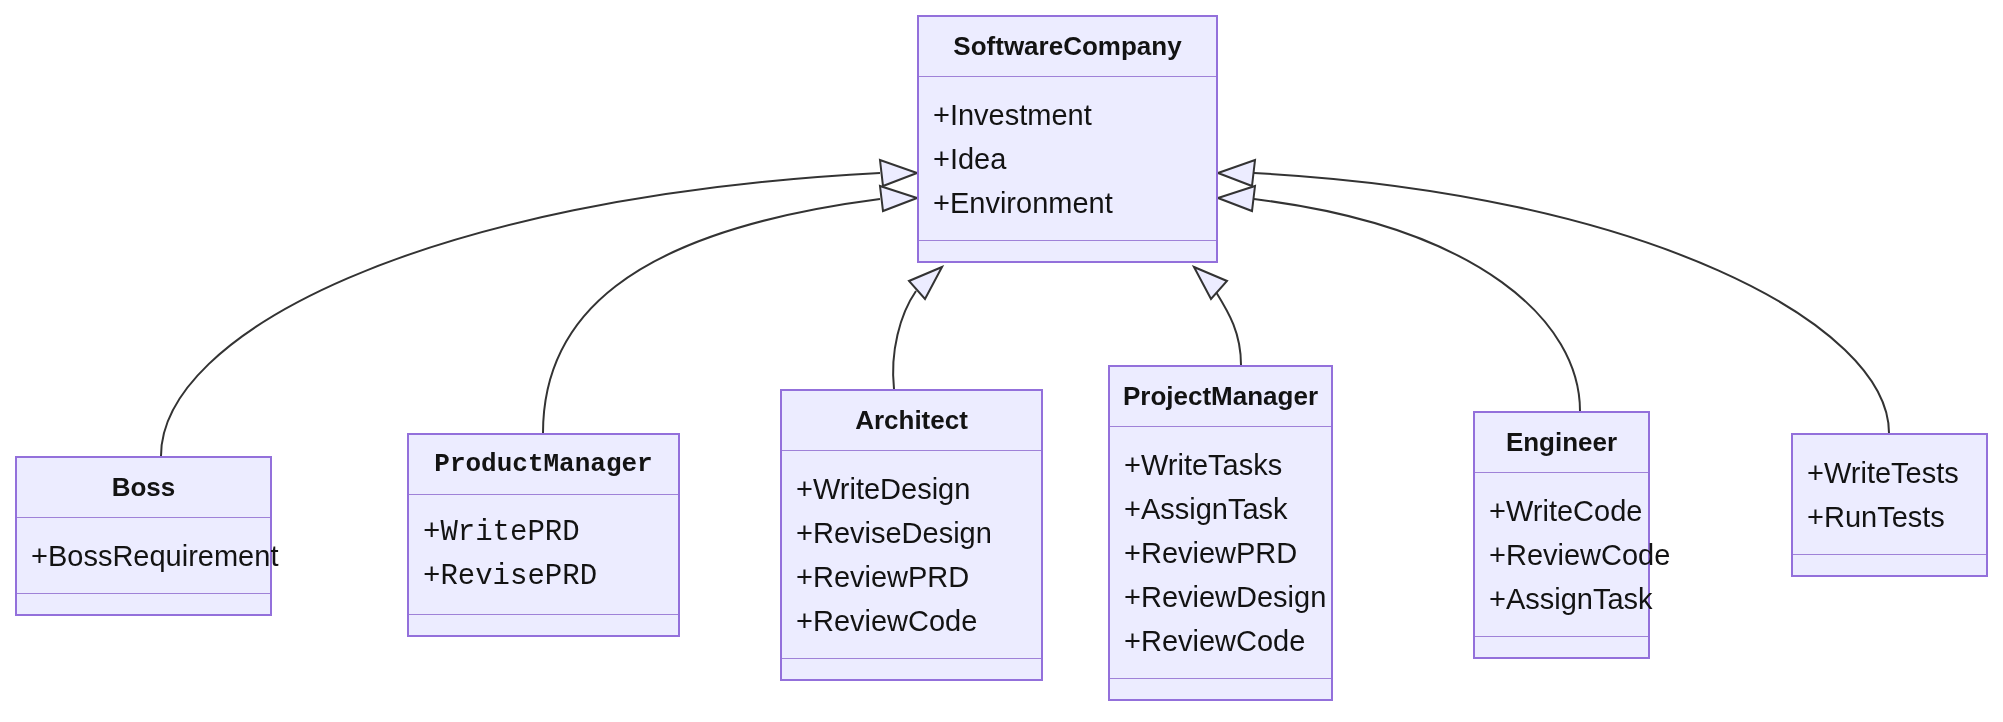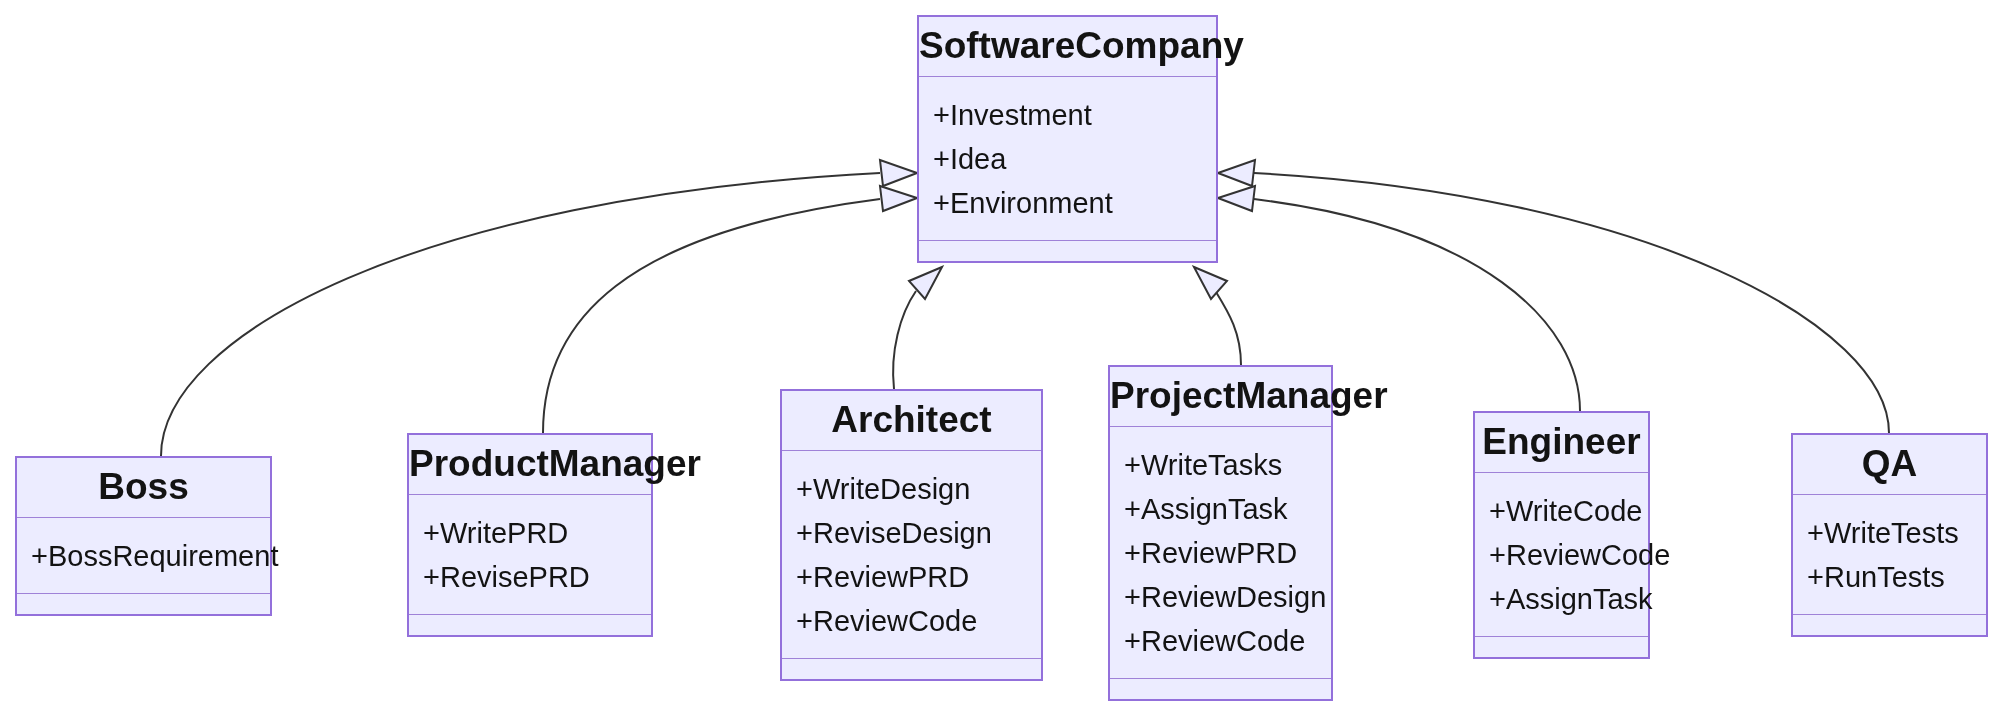--- a/index.html
+++ b/index.html
@@ -40,40 +40,40 @@
   .node {
     position: absolute;
     background: var(--node-fill);
     border: 2px solid var(--node-border);
   }
   .node-title {
     height: 60px;
     line-height: 58px;
     text-align: center;
     font-weight: 700;
-    font-size: 37px;
+    font-size: 26px;
     border-bottom: 1.5px solid var(--divider);
     white-space: nowrap;
   }
   .node-members {
     padding: 16px 14px 15px 14px;
   }
   .member {
     font-size: 29px;
     line-height: 44px;
     white-space: nowrap;
   }
   .node-methods {
     height: 21px;
     border-top: 1.5px solid var(--divider);
   }
   
   .n-company        { left: 917px;  top: 15px;  width: 301px; }
   .n-boss           { left: 15px;   top: 456px; width: 257px; }
-  .n-productmanager { left: 407px;  top: 433px; width: 246px; }
+  .n-productmanager { left: 407px;  top: 433px; width: 273px; font-family: Liberation Mono, monospace; }
   .n-architect      { left: 780px;  top: 389px; width: 263px; }
   .n-projectmanager { left: 1108px; top: 365px; width: 225px; }
   .n-engineer       { left: 1473px; top: 411px; width: 177px; }
   .n-qa             { left: 1791px; top: 433px; width: 197px; }
 </style>
 </head>
 <body>
 
 <div id="canvas">
 
@@ -148,21 +148,20 @@
     <div class="node-title">Engineer</div>
     <div class="node-members">
       <div class="member">+WriteCode</div>
       <div class="member">+ReviewCode</div>
       <div class="member">+AssignTask</div>
     </div>
     <div class="node-methods"></div>
   </div>
 
   <div class="node n-qa">
-    <div class="node-title">QA</div>
     <div class="node-members">
       <div class="member">+WriteTests</div>
       <div class="member">+RunTests</div>
     </div>
     <div class="node-methods"></div>
   </div>
 
 </div>
 
 </body></html>

